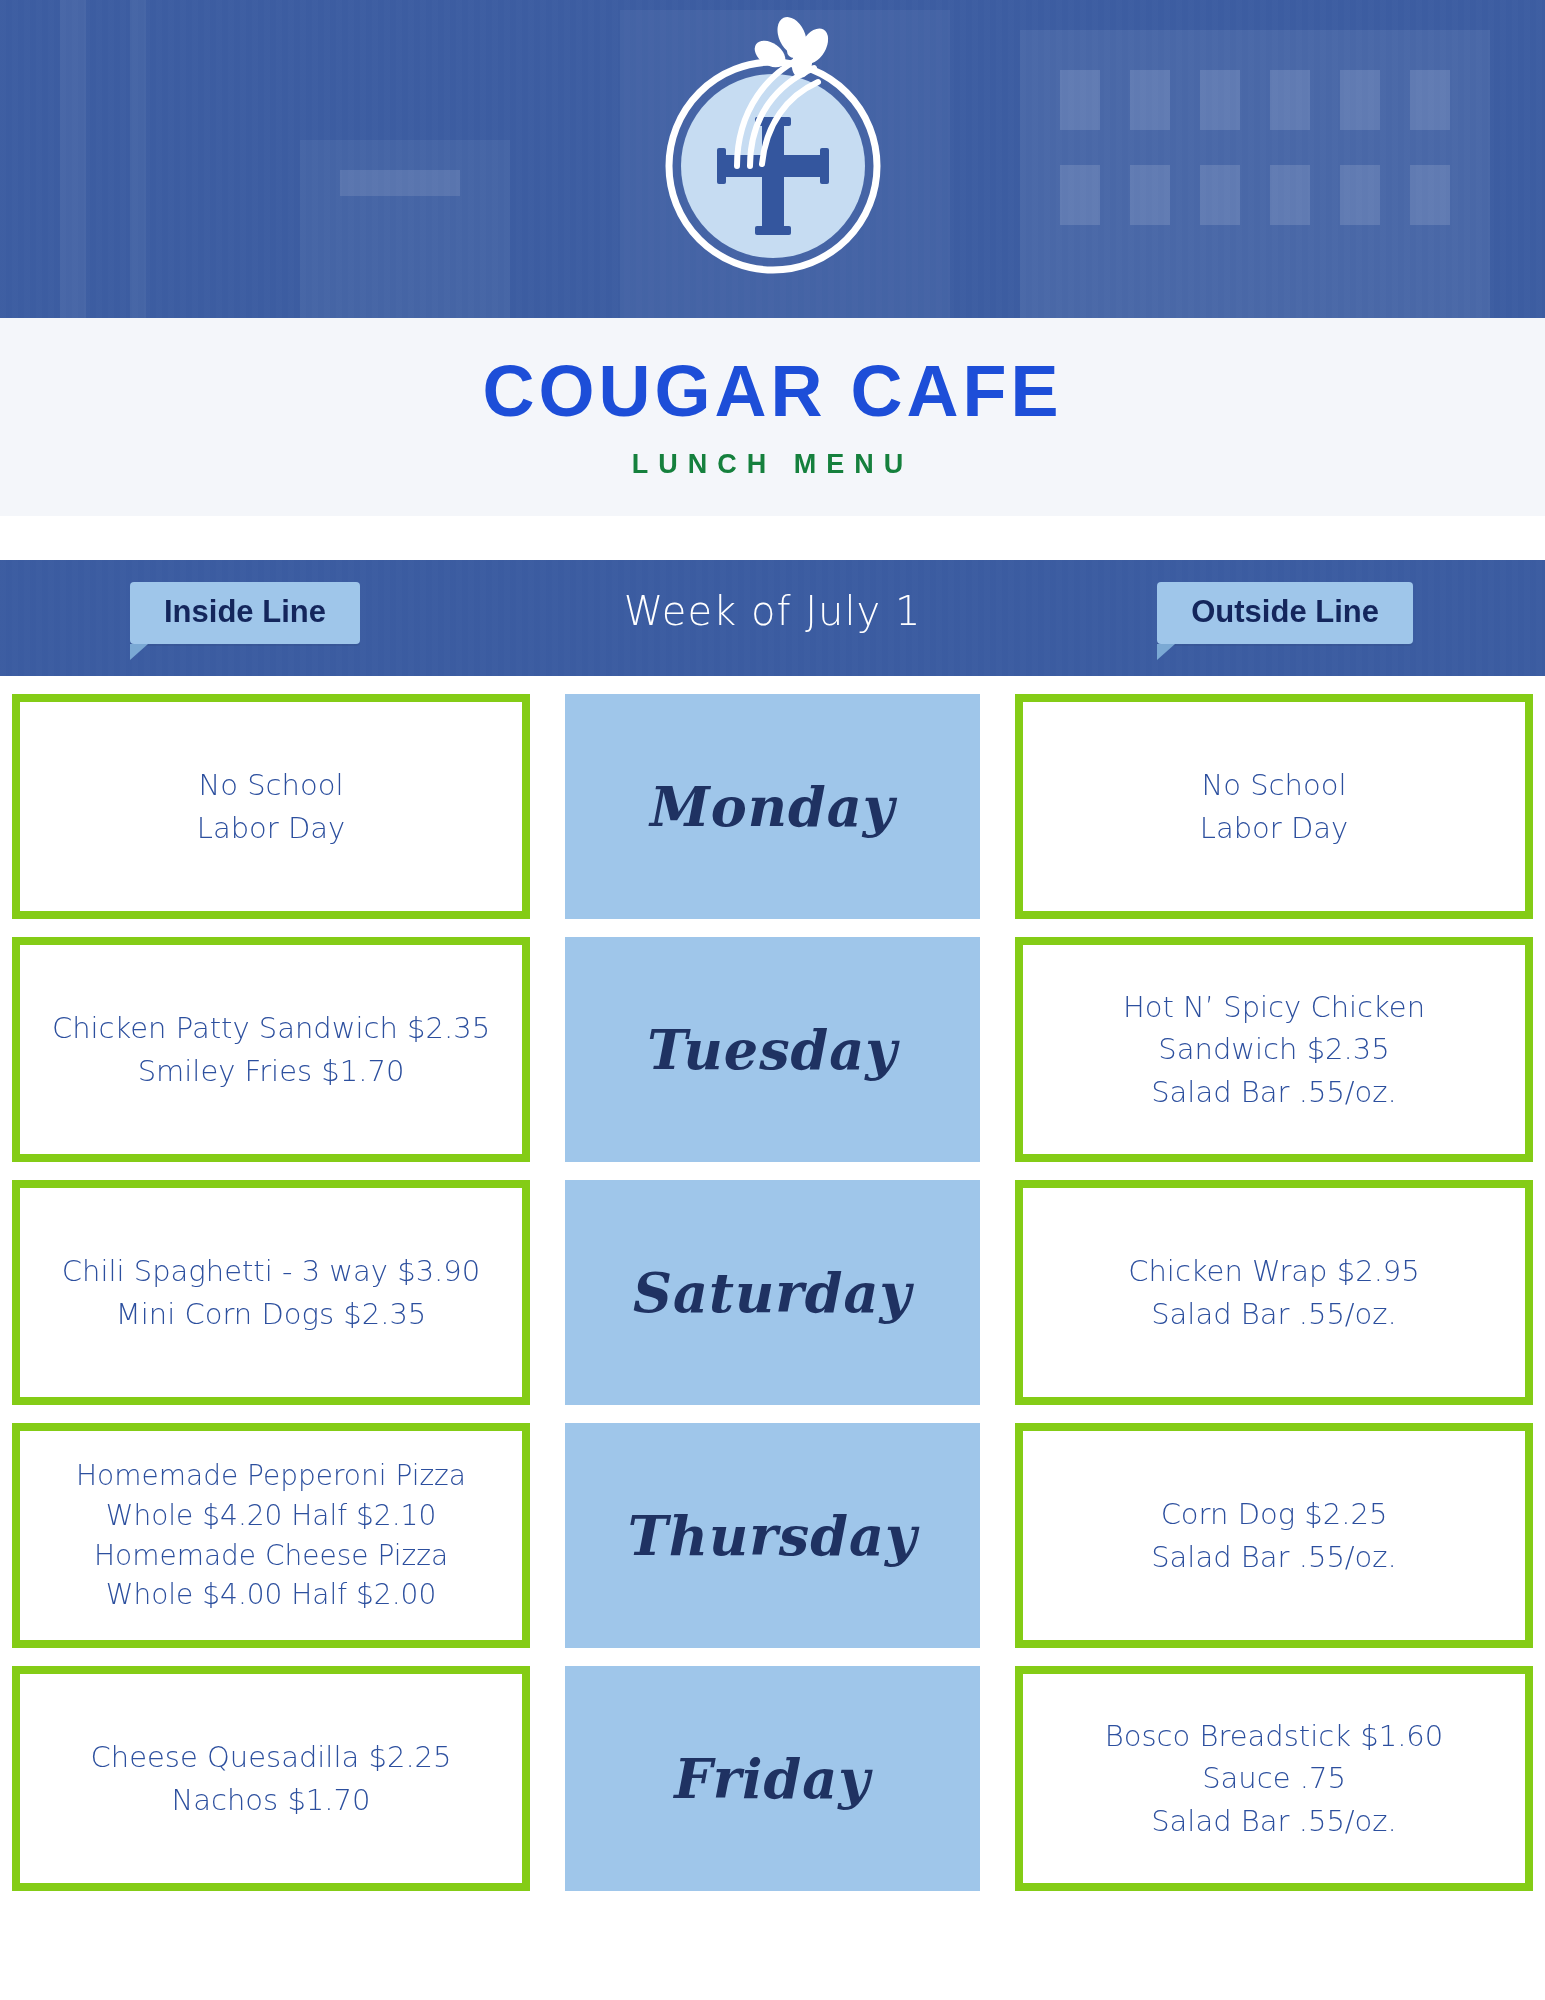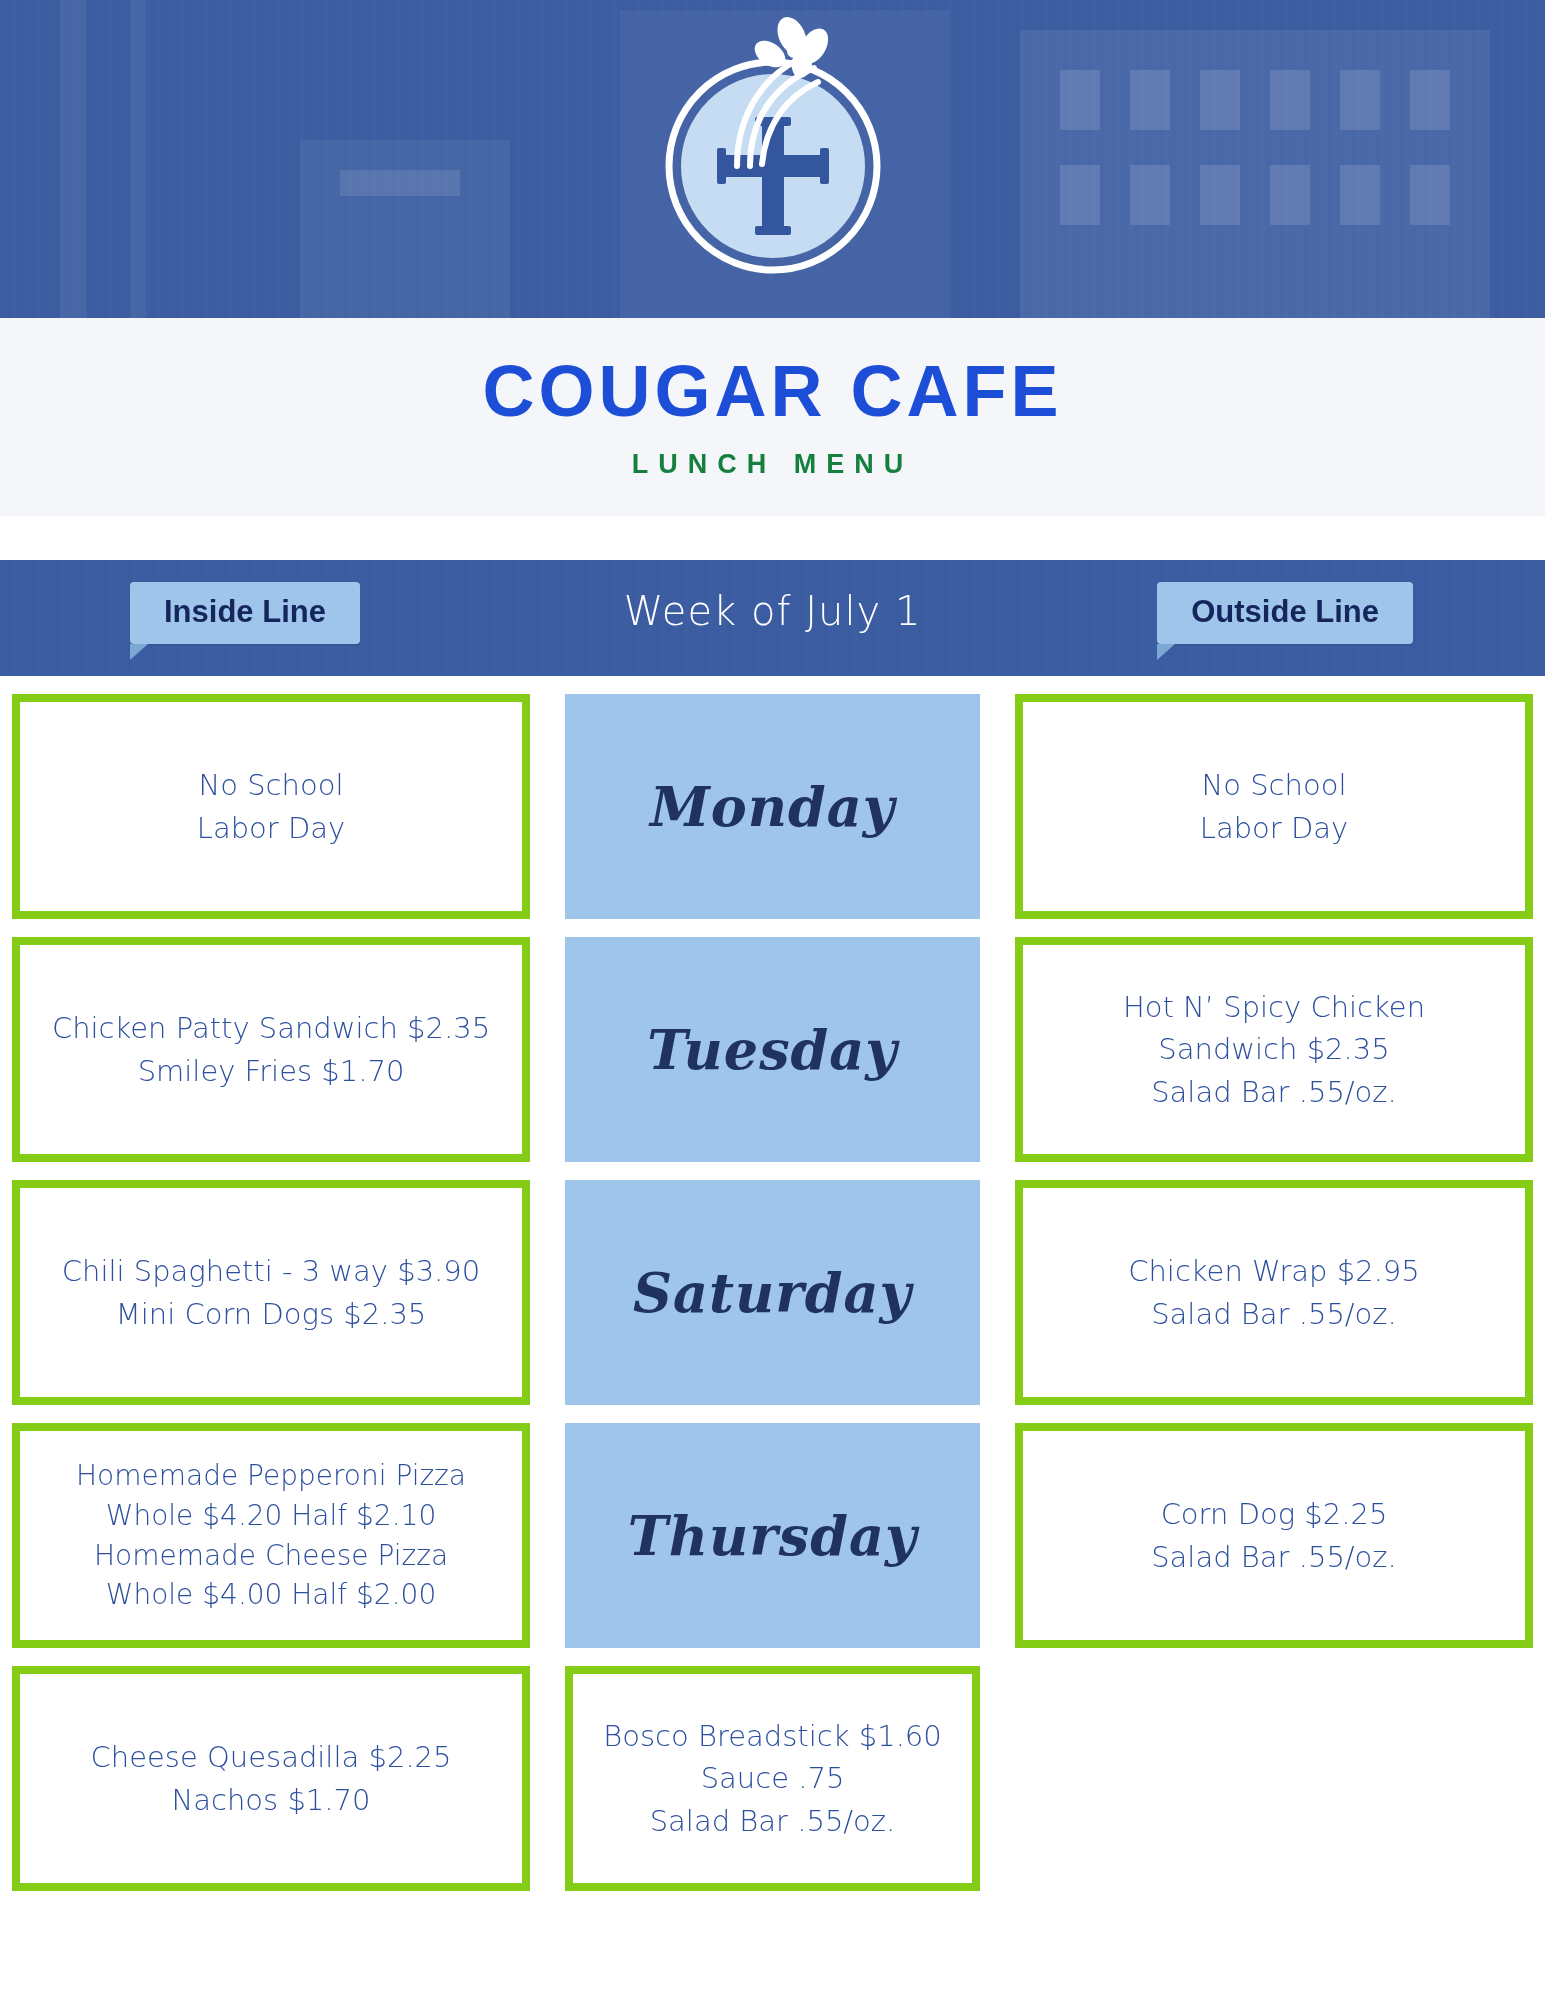--- a/index.html
+++ b/index.html
@@ -306,20 +306,21 @@
       <div class="menu-text">Corn Dog $2.25
 Salad Bar .55/oz.</div>
     </div>
   </div>
 
   <div class="row r5">
     <div class="cell">
       <div class="menu-text">Cheese Quesadilla $2.25
 Nachos $1.70</div>
     </div>
+    <div class="cell day">Friday</div>
     <div class="cell">
       <div class="menu-text">Bosco Breadstick $1.60
 Sauce .75
 Salad Bar .55/oz.</div>
     </div>
   </div>
 
 </div>
 
 </body></html>

